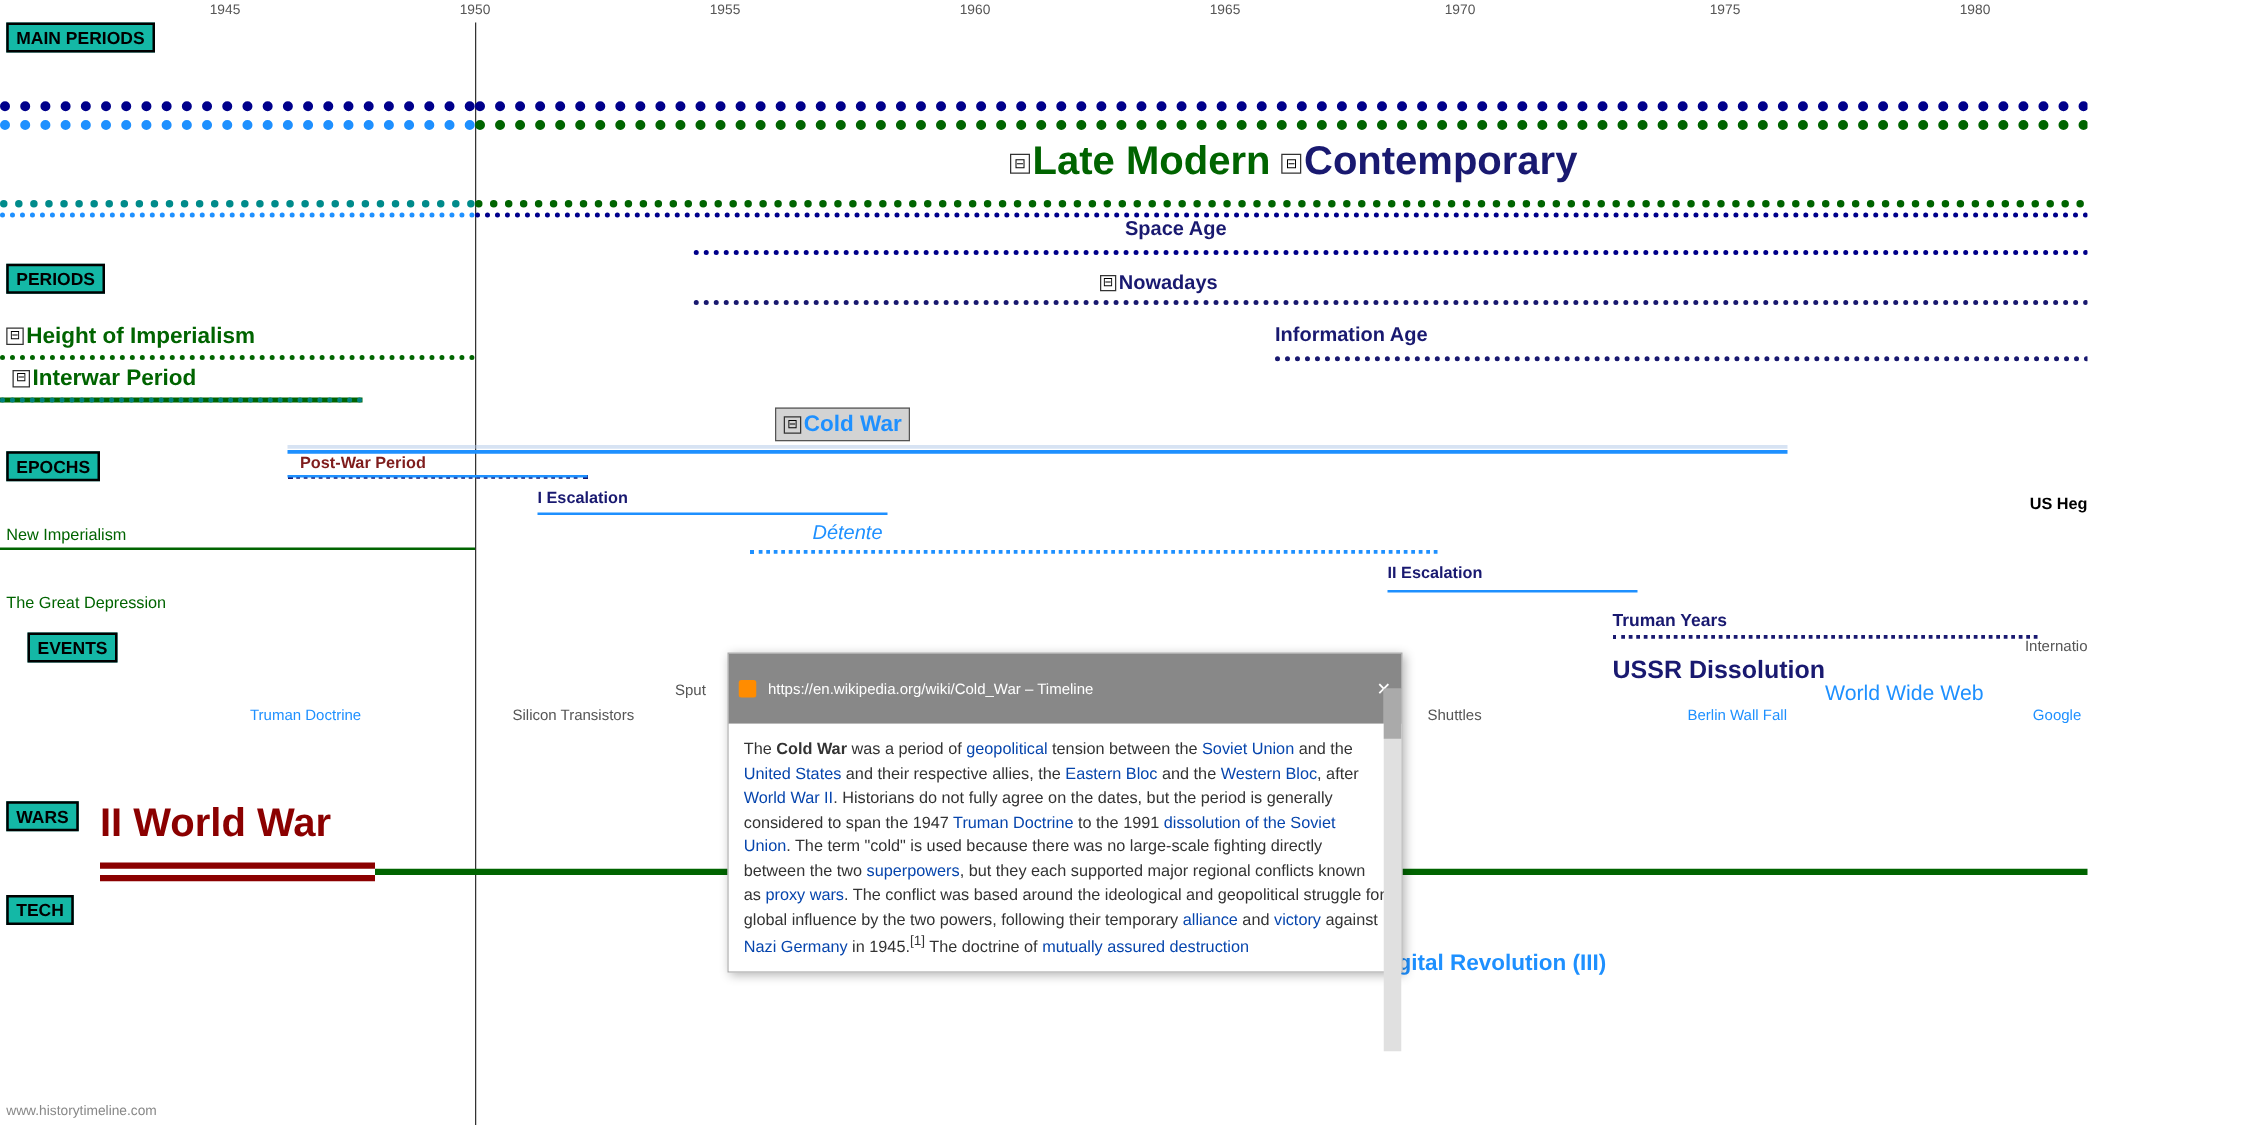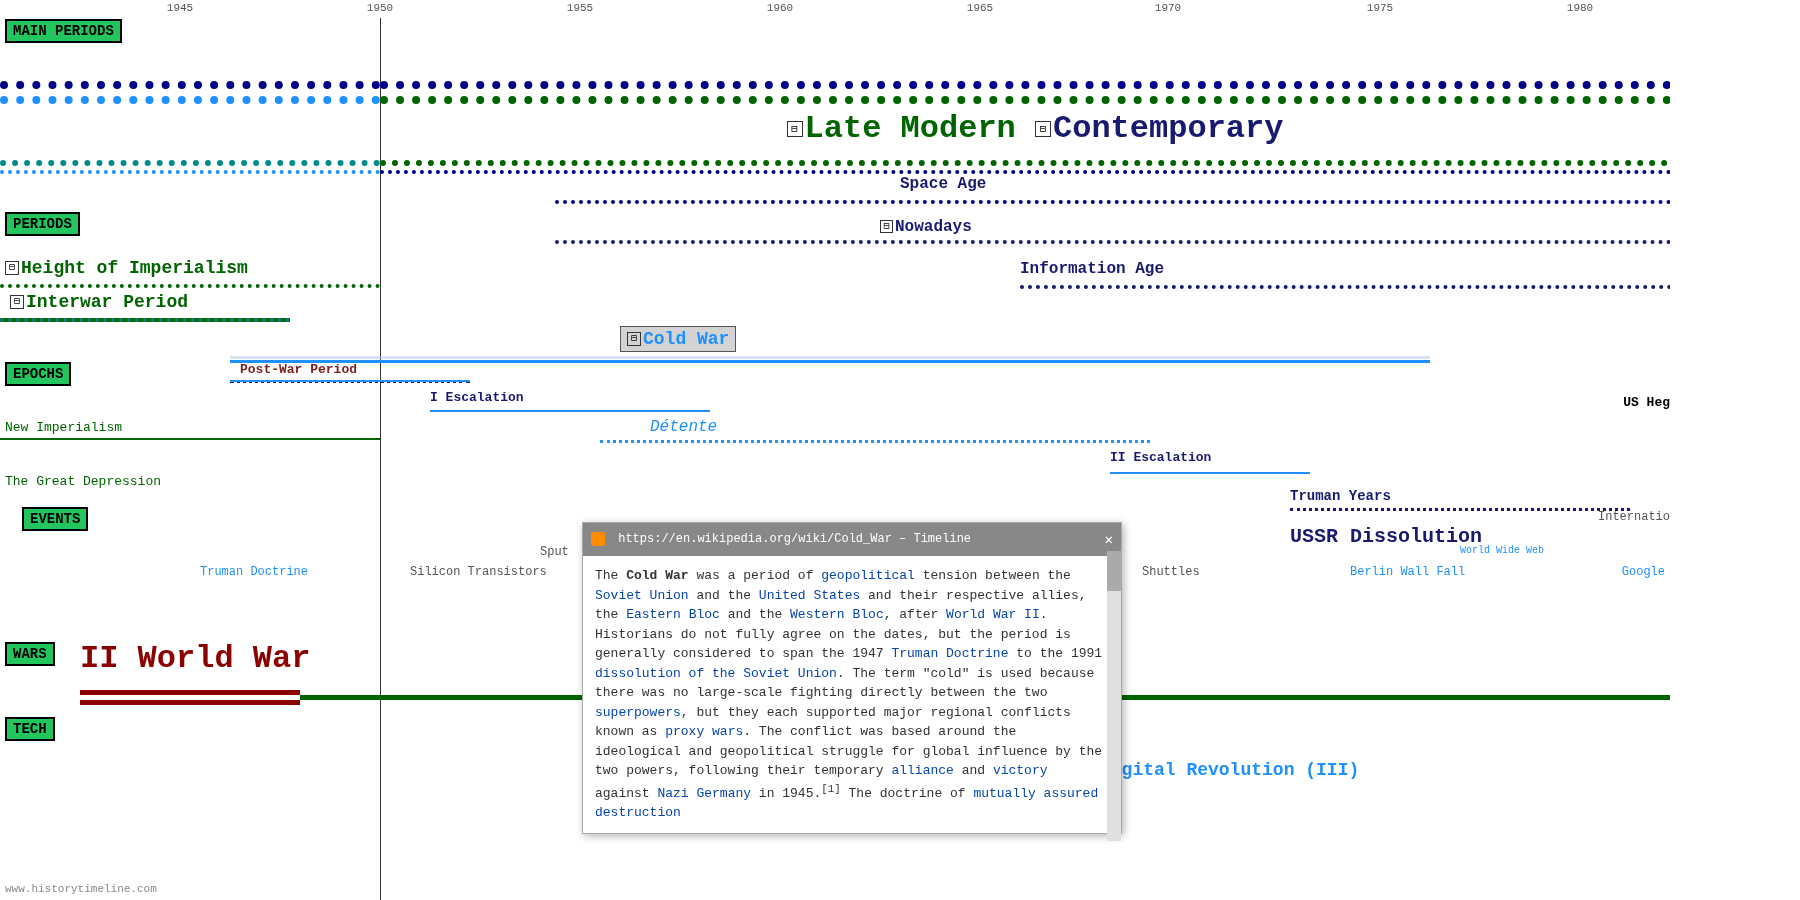--- a/index.html
+++ b/index.html
@@ -11,25 +11,24 @@
       height: 900px;
       position: relative;
     }
 
     #timeline-container {
       width: 1670px;
       height: 900px;
       position: relative;
       overflow: hidden;
       background: #fff;
-      font-family: Liberation Mono, monospace;
     }
 
     .section-label {
-      background: #22c55e;
+      background: #14b8a6;
       border: 2px solid #000;
       padding: 2px 6px;
       font-weight: bold;
       font-size: 14px;
       white-space: nowrap;
       z-index: 10;
     }
 
     .year-label {
       position: absolute;
@@ -44,21 +43,21 @@
       background: #f5f5f5;
       border: 1px solid #aaa;
       box-shadow: 2px 2px 8px rgba(0,0,0,0.3);
       width: 540px;
       z-index: 100;
     }
 
     .popup-titlebar {
       background: #888;
       color: #fff;
-      padding: 8px 8px;
+      padding: 20px 8px;
       font-size: 12px;
       display: flex;
       align-items: center;
       justify-content: space-between;
     }
 
     .popup-url-icon {
       display: inline-block;
       width: 14px;
       height: 14px;
@@ -227,21 +226,21 @@
   <div style="position:absolute; top:508px; left:1290px; width:340px; border-top:3px dotted #191970;"></div>
 
   <div style="position:absolute; top:510px; left:22px;">
     <span class="section-label">EVENTS</span>
   </div>
 
   <div style="position:absolute; top:510px; right:0; font-size:12px; color:#555; white-space:nowrap;">Internatio</div>
 
   <div style="position:absolute; top:525px; left:1290px; font-size:20px; font-weight:bold; color:#191970; white-space:nowrap;">USSR Dissolution</div>
 
-  <div style="position:absolute; top:545px; left:1460px; font-size:10px; color:#1E90FF; white-space:nowrap;">World Wide Web</div>
+  <div style="position:absolute; top:545px; left:1460px; font-size:17px; color:#1E90FF; white-space:nowrap;">World Wide Web</div>
 
   <div style="position:absolute; top:565px; left:1350px; font-size:12px; color:#1E90FF; white-space:nowrap;">Berlin Wall Fall</div>
 
   <div style="position:absolute; top:565px; right:5px; font-size:12px; color:#1E90FF; white-space:nowrap;">Google</div>
 
   <div style="position:absolute; top:545px; left:540px; font-size:12px; color:#555; white-space:nowrap;">Sput</div>
 
   <div style="position:absolute; top:565px; left:410px; font-size:12px; color:#555; white-space:nowrap;">Silicon Transistors</div>
 
   <div style="position:absolute; top:565px; left:200px; font-size:12px; color:#1E90FF; white-space:nowrap;">Truman Doctrine</div>

